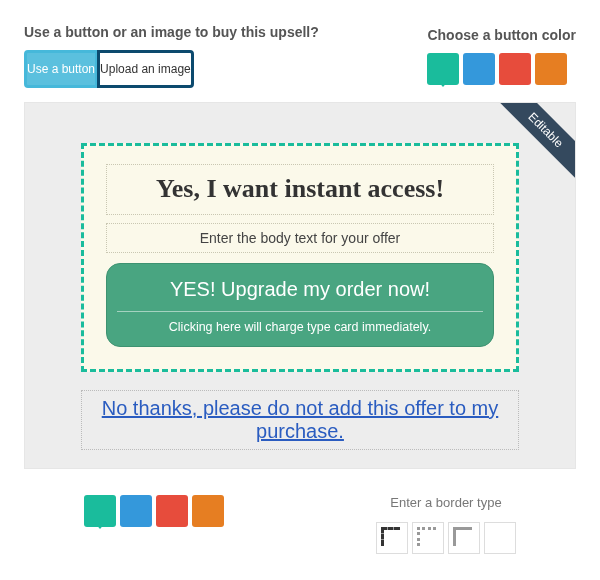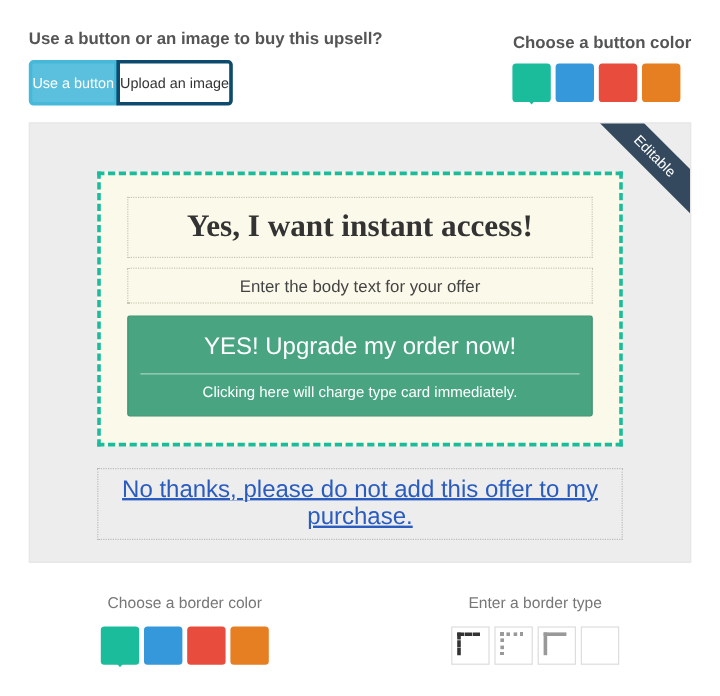--- a/index.html
+++ b/index.html
@@ -83,21 +83,21 @@
   .price-field {
     color: #e74c3c;
     font-weight: 700;
     text-decoration: underline;
     font-size: 15px;
   }
   .cta-box {
     margin-top: 10px;
     background: #49a581;
     border: 1px solid #3e9271;
-    border-radius: 2px;
+    border-radius: 14px;
     padding: 14px 10px 12px;
     text-align: center;
   }
   .cta-main { color: #fff; font-size: 20px; }
   .cta-sub {
     border-top: 1px solid rgba(255,255,255,0.5);
     margin-top: 10px; padding-top: 8px;
     color: #fff; font-size: 12.5px;
   }
   .decline-field {
@@ -178,21 +178,20 @@
       </div>
     </div>
 
     <div class="decline-field">
       <span>No thanks, please do not add this offer to my purchase.</span>
     </div>
   </div>
 
   <div class="bottom-row">
     <div class="bottom-col">
-      <div class="section-label">Choose a border color</div>
       <div class="swatch-row" style="justify-content:center;">
         <div class="swatch green sel"></div>
         <div class="swatch blue"></div>
         <div class="swatch red"></div>
         <div class="swatch orange"></div>
       </div>
     </div>
     <div class="bottom-col">
       <div class="section-label">Enter a border type</div>
       <div class="border-type-row" style="justify-content:center;">

